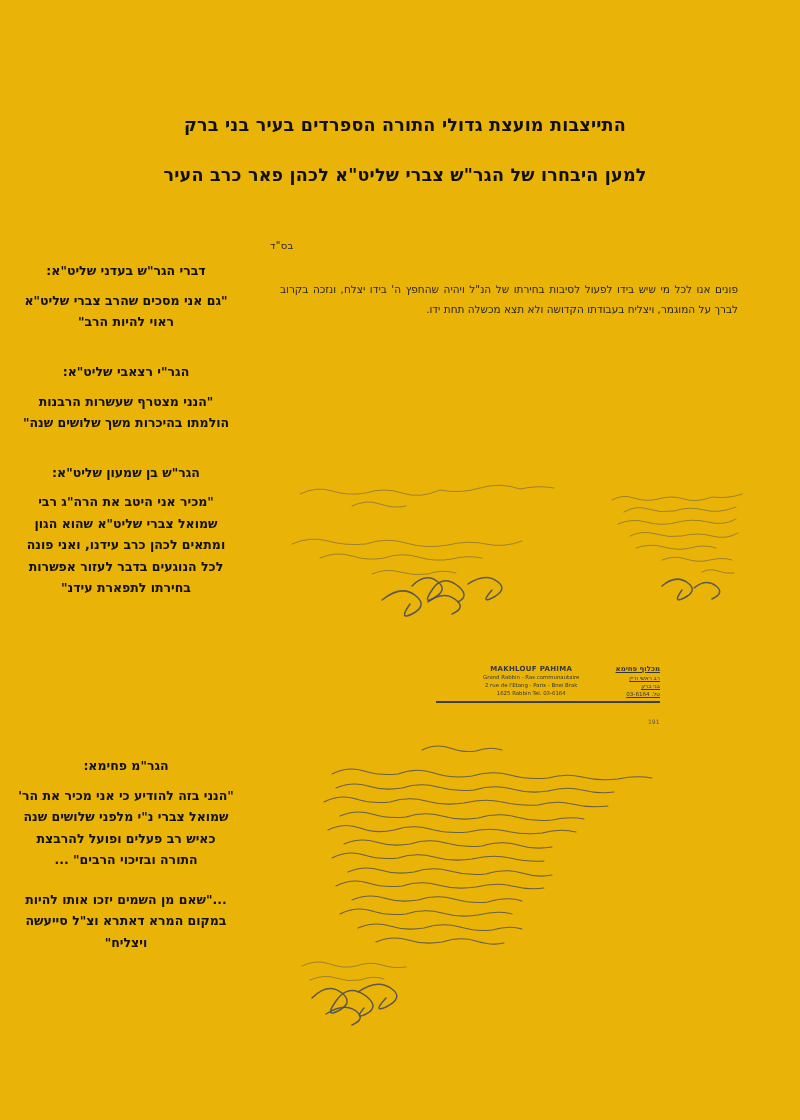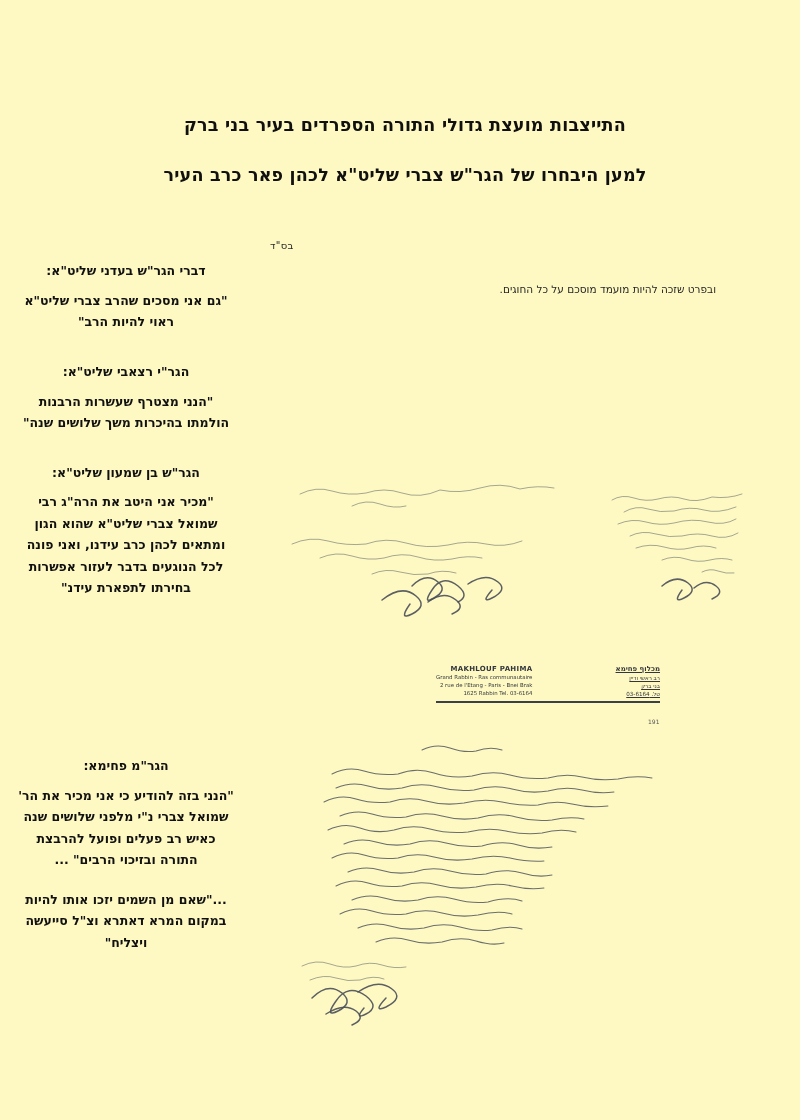--- a/index.html
+++ b/index.html
@@ -11,21 +11,21 @@
     width: 800px;
     height: 1120px;
     position: relative;
     font-family: "DejaVu Sans", "Liberation Sans", sans-serif;
     color: #1a1a1a;
     overflow: hidden;
   }
   .page {
     position: absolute;
     inset: 0;
-    background: #fef9c3;
+    background: #eab308;
   }
 
   
   .headline {
     position: absolute;
     top: 112px;
     left: 60px;
     width: 690px;
     text-align: center;
     direction: rtl;
@@ -130,21 +130,21 @@
     width: 224px;
     border-bottom: 2px solid #3b3f46;
     padding-bottom: 3px;
     display: flex;
     justify-content: space-between;
     align-items: flex-start;
     font-size: 5.6px;
     color: #33373d;
     line-height: 1.45;
   }
-  .letterhead .lh-left { text-align: right; }
+  .letterhead .lh-left { text-align: center; margin-left: 47px; }
   .letterhead .lh-left .lh-name {
     font-weight: bold;
     font-size: 7px;
     letter-spacing: .3px;
   }
   .letterhead .lh-right {
     text-align: right;
     direction: rtl;
     text-decoration: underline;
   }
@@ -197,21 +197,21 @@
     </div>
 
     <div class="quote-block">
       <div class="text">..."שאם מן השמים יזכו אותו להיות במקום המרא דאתרא וצ"ל סייעשה ויצליח"</div>
     </div>
 
   </div>
 
   <div class="letter">
     <div class="bsd">בס"ד</div>
-    <p class="center-ish">ובפרט שזכה להיות מועמד מוסכם על כל החוגים.</p>
+    <p class="indent-1">פונים אנו לכל מי שיש בידו לפעול לסיבות בחירתו של הנ"ל ויהיה שהחפץ ה' בידו יצלח, ונזכה בקרוב לברך על המוגמר, ויצליח בעבודתו הקדושה ולא תצא מכשלה תחת ידו.</p>
   </div>
 
   <div class="hand-upper">
     <svg class="hand-svg" viewBox="0 0 540 140" preserveAspectRatio="none">
       <g class="faint">
         <path d="M380 18 q10 -6 22 -2 t24 1 q14 -4 26 0 t28 -2 q16 2 30 -3"></path>
         <path d="M392 30 q12 -7 24 -3 t26 2 q16 -5 30 -1 t32 -3"></path>
         <path d="M386 42 q14 -6 28 -2 t28 1 q18 -5 34 -1 t28 -3"></path>
         <path d="M398 54 q12 -6 26 -2 t26 2 q16 -4 30 0 t26 -3"></path>
         <path d="M404 66 q14 -5 28 -1 t26 1 q14 -4 26 0"></path>

